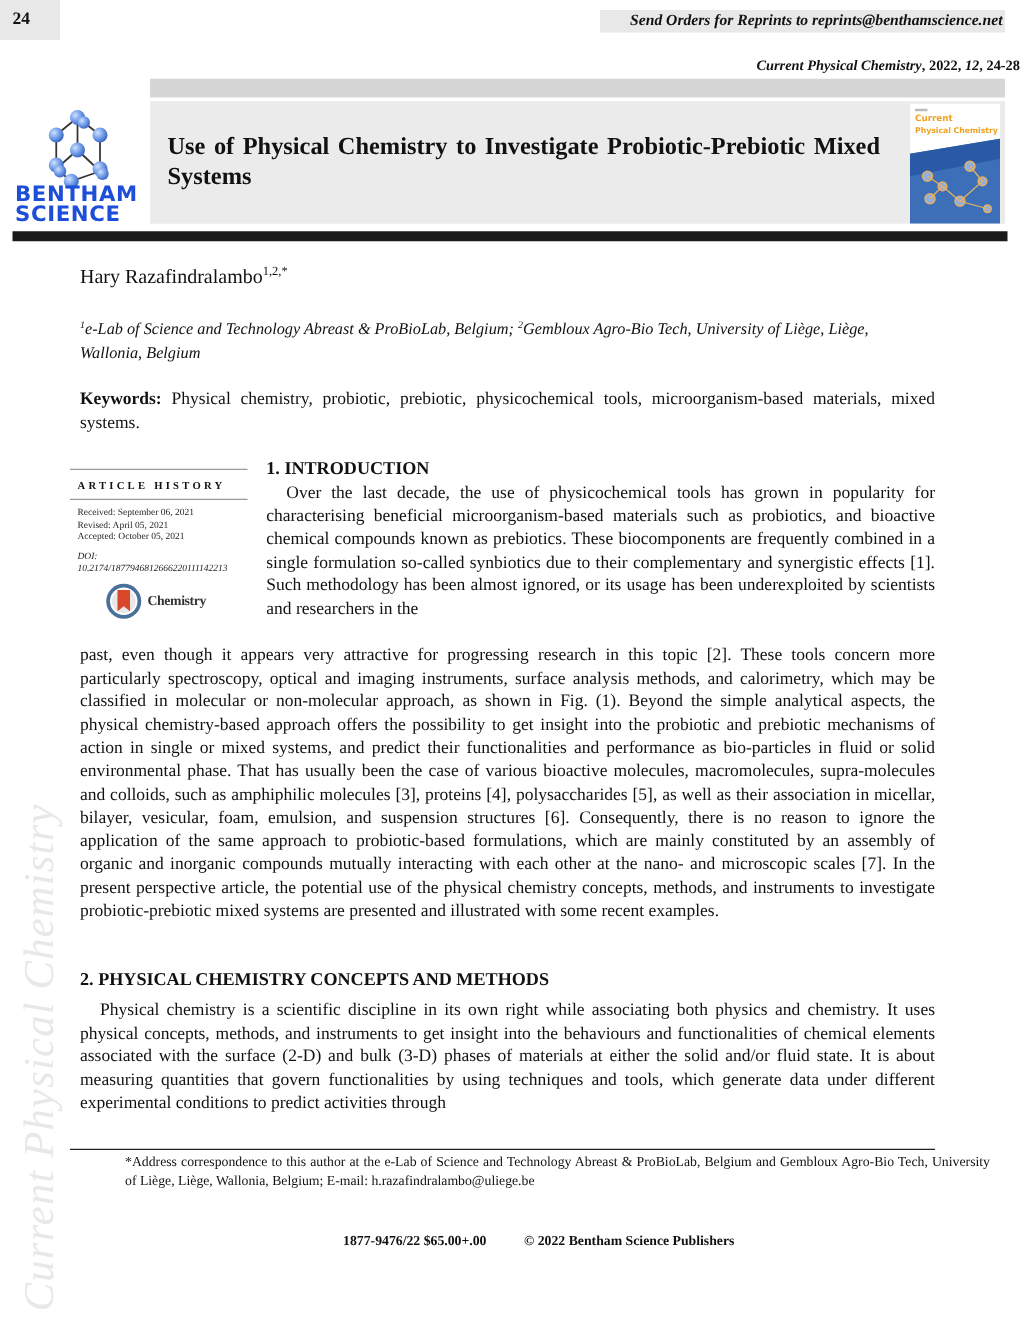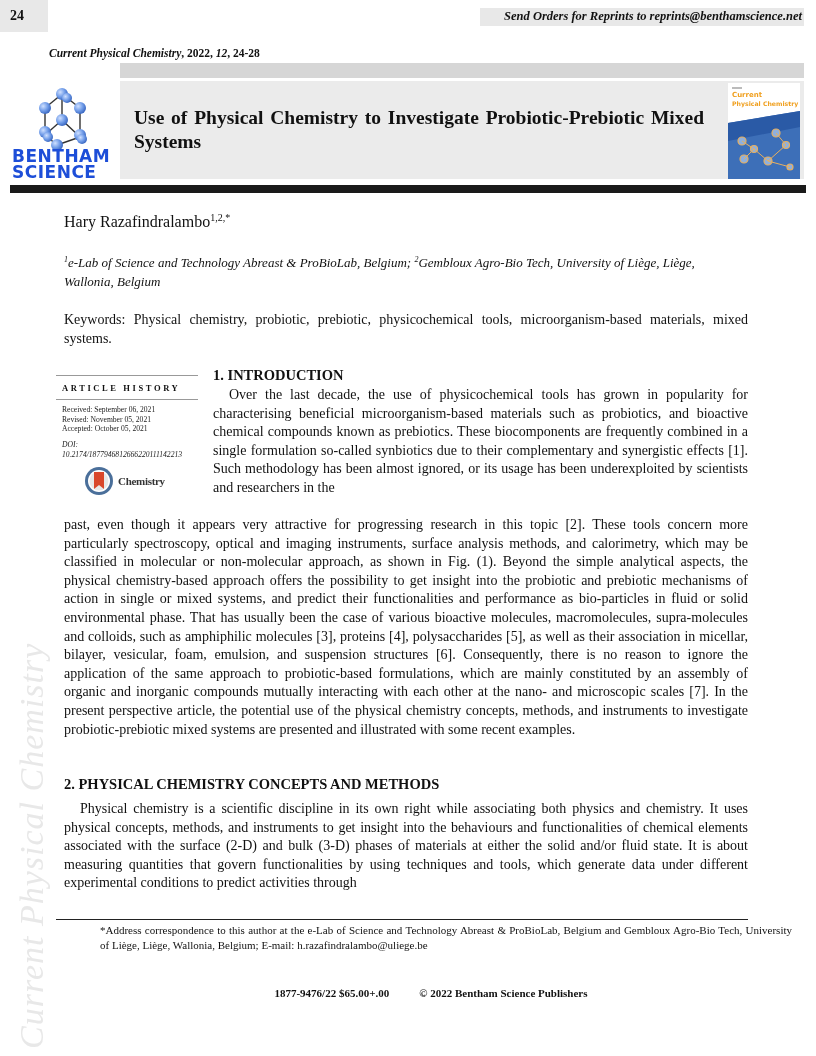--- a/index.html
+++ b/index.html
@@ -5,42 +5,42 @@
     * { box-sizing: border-box; margin: 0; padding: 0; }
     html, body { width: 816px; height: 1056px; background: #ffffff; overflow: hidden; }
     body { position: relative; font-family: "Liberation Serif", serif; color: #111; }
 
     .page-num-box { position: absolute; left: 0; top: 0; width: 48px; height: 32px; background: #e8e8e8; }
     .page-num { position: absolute; left: 10px; top: 8px; font-weight: bold; font-size: 14px; }
 
     .reprints-bar { position: absolute; left: 480px; top: 8px; width: 324px; height: 18px; background: #e8e8e8; }
     .reprints { position: absolute; right: 14px; top: 9px; font-style: italic; font-weight: bold; font-size: 12.5px; }
 
-    .journal-line { position: absolute; left: 0; width: 816px; top: 47px; text-align: left; font-size: 11.5px; padding-left: 49px; font-style: italic; font-weight: bold; }
+    .journal-line { position: absolute; left: 0; width: 816px; top: 47px; text-align: right; font-size: 11.5px; padding-left: 49px; font-style: italic; font-weight: bold; }
     .journal-line .plain { font-style: normal; }
 
     .perspective-bar { position: absolute; left: 120px; top: 63px; width: 684px; height: 15px; background: #d6d6d6; }
     .perspective { position: absolute; left: 124px; top: 63px; font-weight: bold; font-size: 12.5px; letter-spacing: 0.3px; margin-top: 16px; }
 
     .title-box { position: absolute; left: 120px; top: 81px; width: 684px; height: 98px; background: #ebebeb; }
     .title { position: absolute; left: 134px; top: 106px; width: 570px; font-weight: bold; font-size: 19.5px; line-height: 24px; text-align: justify; text-align-last: left; }
     .cover { position: absolute; left: 728px; top: 83px; width: 72px; height: 96px; background: #fff; overflow: hidden; }
 
     .logo { position: absolute; left: 10px; top: 80px; width: 104px; height: 100px; }
     .logo-text { position: absolute; left: 12px; top: 148px; font-family: "DejaVu Sans", sans-serif; font-weight: bold; color: #1d4ed8; font-size: 17px; line-height: 16px; letter-spacing: 0.5px; }
 
     .header-rule { position: absolute; left: 10px; top: 185px; width: 796px; height: 8px; background: #1a1a1a; }
 
     .author { position: absolute; left: 64px; top: 212px; font-size: 16px; }
     .author sup { font-size: 10px; }
     .affil { position: absolute; left: 64px; top: 250px; width: 660px; font-style: italic; font-size: 13px; line-height: 19px; }
     .affil sup { font-size: 8px; }
 
     .keywords { position: absolute; left: 64px; top: 310px; width: 684px; font-size: 14px; line-height: 19px; text-align: justify; }
-    .keywords b { font-weight: normal; }
+    .keywords b { font-weight: bold; }
 
     .hist-rule1 { position: absolute; left: 56px; top: 375px; width: 142px; height: 1px; background: #999; }
     .hist-title { position: absolute; left: 62px; top: 383px; font-size: 8.5px; font-weight: bold; letter-spacing: 2.6px; }
     .hist-rule2 { position: absolute; left: 56px; top: 399px; width: 142px; height: 1px; background: #999; }
     .hist-dates { position: absolute; left: 62px; top: 405px; font-size: 7.6px; line-height: 9.5px; color: #222; }
     .hist-doi { position: absolute; left: 62px; top: 440px; font-size: 7.6px; line-height: 9.5px; font-style: italic; color: #222; }
     .crossmark { position: absolute; left: 84px; top: 466px; display: flex; align-items: center; gap: 4px; }
     .crossmark-label { font-size: 11px; font-weight: bold; color: #333; letter-spacing: -0.3px; }
 
     .sec-head { position: absolute; font-weight: bold; font-size: 14.5px; }
@@ -144,21 +144,21 @@
 
 <div class="keywords">
   <b>Keywords:</b><span> Physical chemistry, probiotic, prebiotic, physicochemical tools, microorganism-based materials, mixed systems.</span>
 </div>
 
 <div class="hist-rule1"></div>
 <div class="hist-title">ARTICLE HISTORY</div>
 <div class="hist-rule2"></div>
 <div class="hist-dates">
   <div>Received: September 06, 2021</div>
-  <div>Revised: November 05, 2021</div>
+  <div>Revised: April 05, 2021</div>
   <div>Accepted: October 05, 2021</div>
 </div>
 <div class="hist-doi">
   <div>DOI:</div>
   <div>10.2174/1877946812666220111142213</div>
 </div>
 <div class="crossmark">
   <svg width="30" height="30" viewBox="0 0 30 30">
     <circle cx="15" cy="15" r="14" fill="#4a6f9a"></circle>
     <circle cx="15" cy="15" r="11" fill="#ffffff"></circle>

